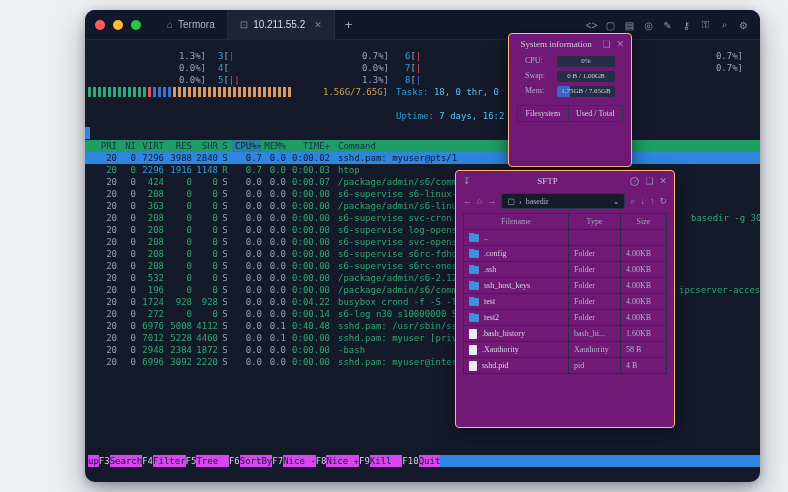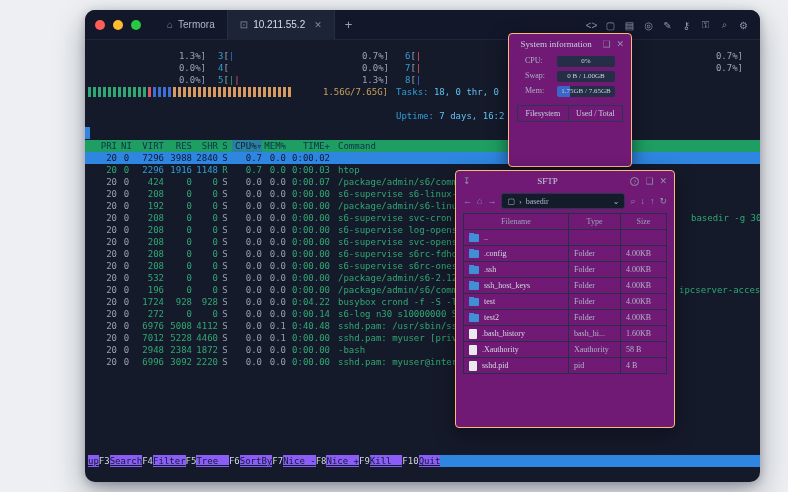--- a/index.html
+++ b/index.html
@@ -27,34 +27,34 @@
   .trow { position:absolute; left:0; right:0; height:12px; line-height:12px; white-space:pre; }
   .abs { position:absolute; top:0; height:12px; line-height:12px; white-space:pre; }
   .gray { color:#9aa3b2; } .cyan { color:#2f9fd6; }
   .bcyan { color:#5fc3f2; } .tan { color:#c8a05a; } .grn { color:#2fa873; }
   .ticks { display:flex; gap:2px; overflow:hidden; align-items:flex-end; }
   .tick { width:3px; height:10px; flex:none; }
   
   .hrow { display:flex; align-items:center; padding-left:2px; }
   .thead { background:#1e9e63; color:#11304a; }
   .thead .sort { background:#2b7fa0; color:#0d2133;text-align:right; }
-  .c-pri{width:30px;text-align:right}.c-ni{width:19px;text-align:center}
+  .c-pri{width:30px;text-align:right}.c-ni{width:19px;text-align:right}
   .c-virt{width:28px;text-align:right}.c-res{width:28px;text-align:right}
   .c-shr{width:26px;text-align:right}.c-s{width:14px;text-align:center}
   .c-cpu{width:30px;text-align:right}.c-mem{width:24px;text-align:right}
   .c-time{width:44px;text-align:right}.c-cmd{flex:1;margin-left:8px;text-align:left;overflow:hidden}
   .prow .c-pri,.prow .c-ni,.prow .c-s,.prow .c-cpu,.prow .c-mem { color:#95a0ad; }
   .prow.sel { background:#2e86e0; } .prow.sel span { color:#0d1b33 !important; }
   .prow.htoprow span { color:#2fa873; } .prow.htoprow .c-virt,.prow.htoprow .c-res,.prow.htoprow .c-shr { color:#2f9fd6 !important; }
   .tabsliver { position:absolute; width:5px; height:12px; background:#2e86e0; left:0; }
   
   .fnbar { display:flex; padding-left:3px; }
   .fnbar span { white-space:pre; }
   .fnkey { color:#cfd6e2; }
-  .fnlbl { background:#8b5cf6; color:#0d1b33;text-decoration:underline; }
+  .fnlbl { background:#d946ef; color:#0d1b33; }
   .fnfill { flex:1; background:#2e86e0; }
   
   .panel { position:absolute; background:#701a75; border:1px solid #fdba74; border-radius:4px;
            box-shadow:0 6px 18px rgba(5,8,18,.55); font-family:Liberation Serif, serif; }
   .ptitle { display:flex; align-items:center; height:20px; padding:0 7px; color:#c8cfdd; font-size:9px; }
   .ptitle .flex { flex:1; } .pticon { color:#8b94a8; font-size:9px; margin-left:6px; }
   .statrow { display:flex; align-items:flex-start; padding:2px 16px; }
   .statlbl { width:32px; color:#aab2c2; font-size:8px; }
   .statbar { flex:1; height:11px; background:#242e47; border-radius:2px; position:relative; overflow:hidden; }
   .statfill { position:absolute; left:0; top:0; bottom:0; background:#3a66c9; }
@@ -119,25 +119,25 @@
     </div>
 
     <div class="term" id="term">
         <div class="trow " style="top: 10px;"><span class="abs gray" style="left: 3px; width: 118px; text-align: right;">1.3%]</span><span class="abs " style="left: 133px;"><span class="cyan">3</span><span class="gray">[</span><span style="color: rgb(61, 111, 214);">|</span></span><span class="abs gray" style="left: 184px; width: 120px; text-align: right;">0.7%]</span><span class="abs " style="left: 320px;"><span class="cyan">6</span><span class="gray">[</span><span style="color: rgb(224, 85, 97);">|</span></span><span class="abs gray" style="left: 578px; width: 80px; text-align: right;">0.7%]</span></div>
         <div class="trow " style="top: 22px;"><span class="abs gray" style="left: 3px; width: 118px; text-align: right;">0.0%]</span><span class="abs " style="left: 133px;"><span class="cyan">4</span><span class="gray">[</span></span><span class="abs gray" style="left: 184px; width: 120px; text-align: right;">0.0%]</span><span class="abs " style="left: 320px;"><span class="cyan">7</span><span class="gray">[</span><span style="color: rgb(224, 85, 97);">|</span></span><span class="abs gray" style="left: 578px; width: 80px; text-align: right;">0.7%]</span></div>
         <div class="trow " style="top: 34px;"><span class="abs gray" style="left: 3px; width: 118px; text-align: right;">0.0%]</span><span class="abs " style="left: 133px;"><span class="cyan">5</span><span class="gray">[</span><span style="color: rgb(47, 168, 115);">|</span><span style="color: rgb(224, 85, 97);">|</span></span><span class="abs gray" style="left: 184px; width: 120px; text-align: right;">1.3%]</span><span class="abs " style="left: 320px;"><span class="cyan">8</span><span class="gray">[</span><span style="color: rgb(61, 111, 214);">|</span></span></div>
         <div class="trow " style="top: 46px;"><div class="ticks" style="position: absolute; left: 3px; top: 1px; width: 233px; height: 10px;"><span class="tick" style="background: rgb(47, 168, 115);"></span><span class="tick" style="background: rgb(47, 168, 115);"></span><span class="tick" style="background: rgb(47, 168, 115);"></span><span class="tick" style="background: rgb(47, 168, 115);"></span><span class="tick" style="background: rgb(47, 168, 115);"></span><span class="tick" style="background: rgb(47, 168, 115);"></span><span class="tick" style="background: rgb(47, 168, 115);"></span><span class="tick" style="background: rgb(47, 168, 115);"></span><span class="tick" style="background: rgb(47, 168, 115);"></span><span class="tick" style="background: rgb(47, 168, 115);"></span><span class="tick" style="background: rgb(47, 168, 115);"></span><span class="tick" style="background: rgb(47, 168, 115);"></span><span class="tick" style="background: rgb(224, 85, 97);"></span><span class="tick" style="background: rgb(61, 111, 214);"></span><span class="tick" style="background: rgb(61, 111, 214);"></span><span class="tick" style="background: rgb(61, 111, 214);"></span><span class="tick" style="background: rgb(61, 111, 214);"></span><span class="tick" style="background: rgb(217, 154, 95);"></span><span class="tick" style="background: rgb(217, 154, 95);"></span><span class="tick" style="background: rgb(217, 154, 95);"></span><span class="tick" style="background: rgb(217, 154, 95);"></span><span class="tick" style="background: rgb(217, 154, 95);"></span><span class="tick" style="background: rgb(217, 154, 95);"></span><span class="tick" style="background: rgb(217, 154, 95);"></span><span class="tick" style="background: rgb(217, 154, 95);"></span><span class="tick" style="background: rgb(217, 154, 95);"></span><span class="tick" style="background: rgb(217, 154, 95);"></span><span class="tick" style="background: rgb(217, 154, 95);"></span><span class="tick" style="background: rgb(217, 154, 95);"></span><span class="tick" style="background: rgb(217, 154, 95);"></span><span class="tick" style="background: rgb(217, 154, 95);"></span><span class="tick" style="background: rgb(217, 154, 95);"></span><span class="tick" style="background: rgb(217, 154, 95);"></span><span class="tick" style="background: rgb(217, 154, 95);"></span><span class="tick" style="background: rgb(217, 154, 95);"></span><span class="tick" style="background: rgb(217, 154, 95);"></span><span class="tick" style="background: rgb(217, 154, 95);"></span><span class="tick" style="background: rgb(217, 154, 95);"></span><span class="tick" style="background: rgb(217, 154, 95);"></span><span class="tick" style="background: rgb(217, 154, 95);"></span><span class="tick" style="background: rgb(217, 154, 95);"></span></div><span class="abs tan" style="left: 238px;">1.56G/7.65G]</span><span class="abs " style="left: 311px;"><span class="cyan">Tasks: </span><span class="bcyan">18, 0 thr, 0</span></span></div>
         <div class="trow " style="top: 70px;"><span class="abs " style="left: 311px;"><span class="cyan">Uptime: </span><span class="bcyan">7 days, 16:2</span></span></div>
         <div class="tabsliver" style="top: 87px;"></div>
         <div class="trow hrow thead" style="top: 100px;"><span class="c-pri">PRI</span><span class="c-ni">NI</span><span class="c-virt">VIRT</span><span class="c-res">RES</span><span class="c-shr">SHR</span><span class="c-s">S</span><span class="c-cpu sort">CPU%▿</span><span class="c-mem">MEM%</span><span class="c-time">TIME+</span><span class="c-cmd">Command</span></div>
-        <div class="trow hrow prow sel" style="top: 112px;"><span class="c-pri">20</span><span class="c-ni">0</span><span class="c-virt">7296</span><span class="c-res">3988</span><span class="c-shr">2840</span><span class="c-s">S</span><span class="c-cpu">0.7</span><span class="c-mem">0.0</span><span class="c-time">0:00.02</span></div>
+        <div class="trow hrow prow sel" style="top: 112px;"><span class="c-pri">20</span><span class="c-ni">0</span><span class="c-virt">7296</span><span class="c-res">3988</span><span class="c-shr">2840</span><span class="c-s">S</span><span class="c-cpu">0.7</span><span class="c-mem">0.0</span><span class="c-time">0:00.02</span><span class="c-cmd">sshd.pam: myuser@pts/1</span></div>
         <div class="trow hrow prow htoprow" style="top: 124px;"><span class="c-pri">20</span><span class="c-ni">0</span><span class="c-virt">2296</span><span class="c-res">1916</span><span class="c-shr">1148</span><span class="c-s">R</span><span class="c-cpu">0.7</span><span class="c-mem">0.0</span><span class="c-time">0:00.03</span><span class="c-cmd">htop</span></div>
         <div class="trow hrow prow" style="top: 136px;"><span class="c-pri">20</span><span class="c-ni">0</span><span class="c-virt">424</span><span class="c-res">0</span><span class="c-shr">0</span><span class="c-s">S</span><span class="c-cpu">0.0</span><span class="c-mem">0.0</span><span class="c-time">0:00.07</span><span class="c-cmd">/package/admin/s6/command/s6-</span></div>
         <div class="trow hrow prow" style="top: 148px;"><span class="c-pri">20</span><span class="c-ni">0</span><span class="c-virt">208</span><span class="c-res">0</span><span class="c-shr">0</span><span class="c-s">S</span><span class="c-cpu">0.0</span><span class="c-mem">0.0</span><span class="c-time">0:00.00</span><span class="c-cmd">s6-supervise s6-linux-init-sh</span></div>
-        <div class="trow hrow prow" style="top: 160px;"><span class="c-pri">20</span><span class="c-ni">0</span><span class="c-virt">192</span><span class="c-res">0</span><span class="c-shr">0</span><span class="c-s">S</span><span class="c-cpu">0.0</span><span class="c-mem">0.0</span><span class="c-time">0:00.00</span><span class="c-cmd">/package/admin/s6-linux-init/</span></div>
+        <div class="trow hrow prow" style="top: 160px;"><span class="c-pri">20</span><span class="c-ni">0</span><span class="c-virt">363</span><span class="c-res">0</span><span class="c-shr">0</span><span class="c-s">S</span><span class="c-cpu">0.0</span><span class="c-mem">0.0</span><span class="c-time">0:00.00</span><span class="c-cmd">/package/admin/s6-linux-init/</span></div>
         <div class="trow hrow prow" style="top: 172px;"><span class="c-pri">20</span><span class="c-ni">0</span><span class="c-virt">208</span><span class="c-res">0</span><span class="c-shr">0</span><span class="c-s">S</span><span class="c-cpu">0.0</span><span class="c-mem">0.0</span><span class="c-time">0:00.00</span><span class="c-cmd">s6-supervise svc-cron</span></div>
         <div class="trow hrow prow" style="top: 184px;"><span class="c-pri">20</span><span class="c-ni">0</span><span class="c-virt">208</span><span class="c-res">0</span><span class="c-shr">0</span><span class="c-s">S</span><span class="c-cpu">0.0</span><span class="c-mem">0.0</span><span class="c-time">0:00.00</span><span class="c-cmd">s6-supervise log-openssh-serv</span></div>
         <div class="trow hrow prow" style="top: 196px;"><span class="c-pri">20</span><span class="c-ni">0</span><span class="c-virt">208</span><span class="c-res">0</span><span class="c-shr">0</span><span class="c-s">S</span><span class="c-cpu">0.0</span><span class="c-mem">0.0</span><span class="c-time">0:00.00</span><span class="c-cmd">s6-supervise svc-openssh-serv</span></div>
         <div class="trow hrow prow" style="top: 208px;"><span class="c-pri">20</span><span class="c-ni">0</span><span class="c-virt">208</span><span class="c-res">0</span><span class="c-shr">0</span><span class="c-s">S</span><span class="c-cpu">0.0</span><span class="c-mem">0.0</span><span class="c-time">0:00.00</span><span class="c-cmd">s6-supervise s6rc-fdholder</span></div>
         <div class="trow hrow prow" style="top: 220px;"><span class="c-pri">20</span><span class="c-ni">0</span><span class="c-virt">208</span><span class="c-res">0</span><span class="c-shr">0</span><span class="c-s">S</span><span class="c-cpu">0.0</span><span class="c-mem">0.0</span><span class="c-time">0:00.00</span><span class="c-cmd">s6-supervise s6rc-oneshot-run</span></div>
         <div class="trow hrow prow" style="top: 232px;"><span class="c-pri">20</span><span class="c-ni">0</span><span class="c-virt">532</span><span class="c-res">0</span><span class="c-shr">0</span><span class="c-s">S</span><span class="c-cpu">0.0</span><span class="c-mem">0.0</span><span class="c-time">0:00.00</span><span class="c-cmd">/package/admin/s6-2.12.0.2/co</span></div>
         <div class="trow hrow prow" style="top: 244px;"><span class="c-pri">20</span><span class="c-ni">0</span><span class="c-virt">196</span><span class="c-res">0</span><span class="c-shr">0</span><span class="c-s">S</span><span class="c-cpu">0.0</span><span class="c-mem">0.0</span><span class="c-time">0:00.00</span><span class="c-cmd">/package/admin/s6/command/s6-</span></div>
         <div class="trow hrow prow" style="top: 256px;"><span class="c-pri">20</span><span class="c-ni">0</span><span class="c-virt">1724</span><span class="c-res">928</span><span class="c-shr">928</span><span class="c-s">S</span><span class="c-cpu">0.0</span><span class="c-mem">0.0</span><span class="c-time">0:04.22</span><span class="c-cmd">busybox crond -f -S -l 5</span></div>
         <div class="trow hrow prow" style="top: 268px;"><span class="c-pri">20</span><span class="c-ni">0</span><span class="c-virt">272</span><span class="c-res">0</span><span class="c-shr">0</span><span class="c-s">S</span><span class="c-cpu">0.0</span><span class="c-mem">0.0</span><span class="c-time">0:00.14</span><span class="c-cmd">s6-log n30 s10000000 S3000000</span></div>
         <div class="trow hrow prow" style="top: 280px;"><span class="c-pri">20</span><span class="c-ni">0</span><span class="c-virt">6976</span><span class="c-res">5008</span><span class="c-shr">4112</span><span class="c-s">S</span><span class="c-cpu">0.0</span><span class="c-mem">0.1</span><span class="c-time">0:40.48</span><span class="c-cmd">sshd.pam: /usr/sbin/sshd.pam</span></div>

